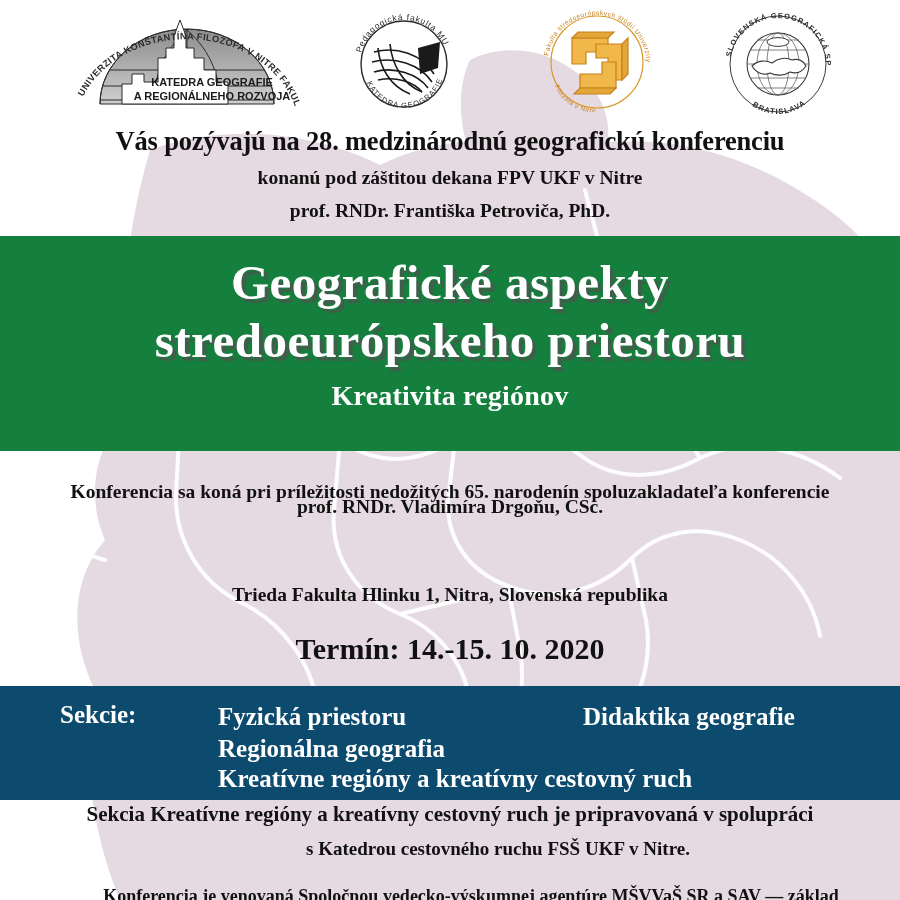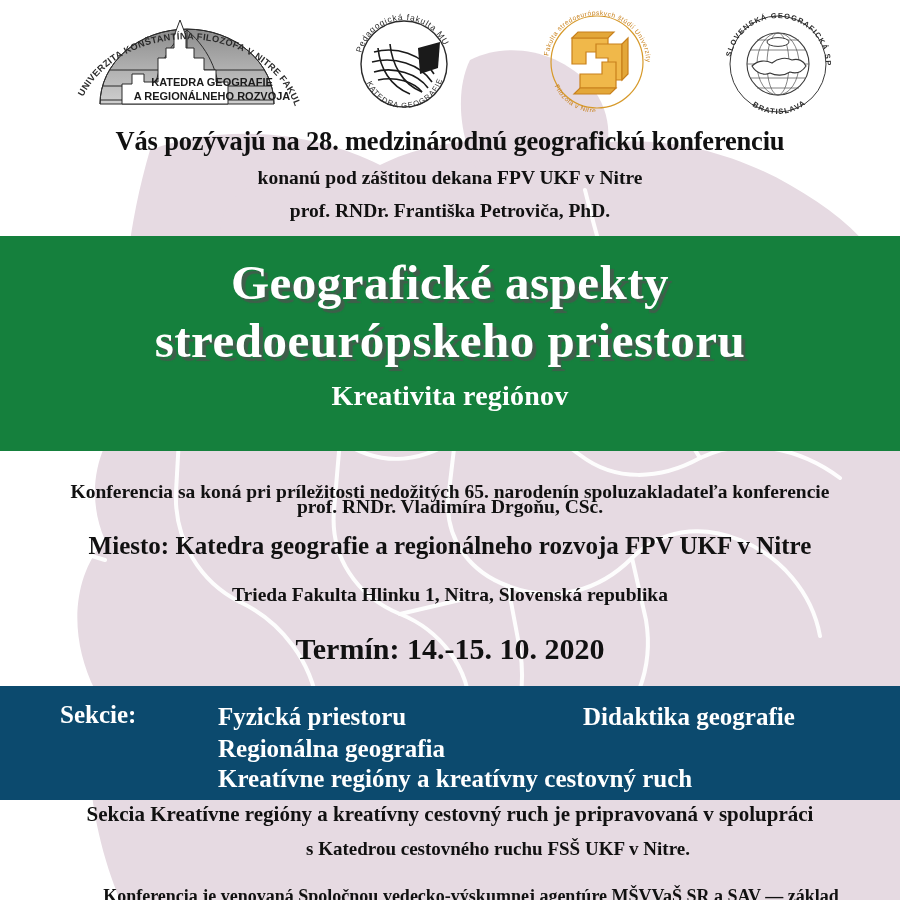--- a/index.html
+++ b/index.html
@@ -343,21 +343,20 @@
   <div class="tblock invite-line3">prof. RNDr. Františka Petroviča, PhD.</div>
 
   <div class="band band-title">
     <div class="title-main">Geografické aspekty</div>
     <div class="title-main" style="padding-top:0">stredoeurópskeho priestoru</div>
     <div class="title-sub">Kreativita regiónov</div>
   </div>
 
   <div class="tblock info-1">Konferencia sa koná pri príležitosti nedožitých 65. narodenín spoluzakladateľa konferencie</div>
   <div class="tblock info-2">prof. RNDr. Vladimíra Drgoňu, CSc.</div>
-  <div class="tblock place">Miesto: Katedra geografie a regionálneho rozvoja FPV UKF v Nitre</div>
   <div class="tblock addr">Trieda Fakulta Hlinku 1, Nitra, Slovenská republika</div>
   <div class="tblock date">Termín: 14.-15. 10. 2020</div>
 
   <div class="band band-sections">
     <div class="sections-inner">
       <div class="sek-label">Sekcie:</div>
       <div class="sek-col-a">
         <div>Fyzická priestoru</div>
         <div>Regionálna geografia</div>
       </div>

